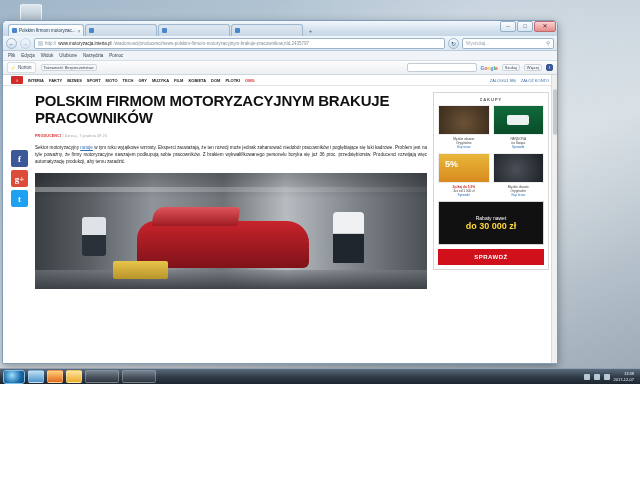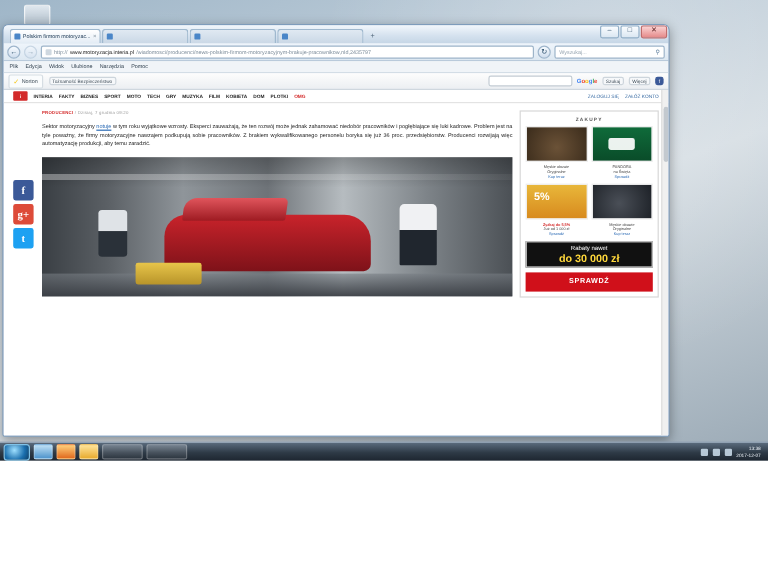--- a/index.html
+++ b/index.html
@@ -240,21 +240,21 @@
   }
   .thumb.sale { background: linear-gradient(#e8b73a, #d88a1e); }
   .thumb.sale:after {
     content:"5%"; position:absolute; left:6px; top:8px; color:#fff; font-size:9px; font-weight:bold;
   }
   .thumb.shoe { background: radial-gradient(circle at 45% 55%, #4a4f57, #1c2026); }
   .ad-cell .price { color: #d32a2a; font-weight: bold; }
   .ad-cell .btn { color: #2c6bb5; }
   .promo {
     margin-top: 4px; border: 1px solid #d7d7d7; background: #111; color: #fff;
-    text-align: center; padding: 2px 4px;
+    text-align: center; padding: 13px 4px;
   }
   .promo .l1 { font-size: 5px; }
   .promo .l2 { font-size: 9px; font-weight: bold; color: #ffd83b; }
   .promo-btn {
     margin-top: 4px; background: #d0101a; color: #fff; text-align: center;
     font-size: 6px; font-weight: bold; letter-spacing: .5px; padding: 5px 0;
   }
 
   
   .vscroll {
@@ -413,20 +413,21 @@
 
       <div class="content">
 
         <div class="share-col">
           <div class="share-btn share-fb">f</div>
           <div class="share-btn share-gp">g+</div>
           <div class="share-btn share-tw">t</div>
         </div>
 
         <div class="article">
+          <h1 class="headline">POLSKIM FIRMOM MOTORYZACYJNYM BRAKUJE PRACOWNIKÓW</h1>
           <div class="meta">
             <span class="cat">PRODUCENCI</span>
             <span>/ Dzisiaj, 7 grudnia 09:20</span>
           </div>
           <p class="lead">
             <span>Sektor motoryzacyjny </span><a href="#">notuje</a><span> w tym roku wyjątkowe wzrosty. Eksperci zauważają, że ten rozwój może jednak zahamować niedobór pracowników i pogłębiające się luki kadrowe. Problem jest na tyle poważny, że firmy motoryzacyjne nawzajem podkupują sobie pracowników. Z brakiem wykwalifikowanego personelu boryka się już 36 proc. przedsiębiorstw. Producenci rozwijają więc automatyzację produkcji, aby temu zaradzić.</span>
           </p>
           <div class="photo">
             <div class="rail"></div>
             <div class="floor"></div>

